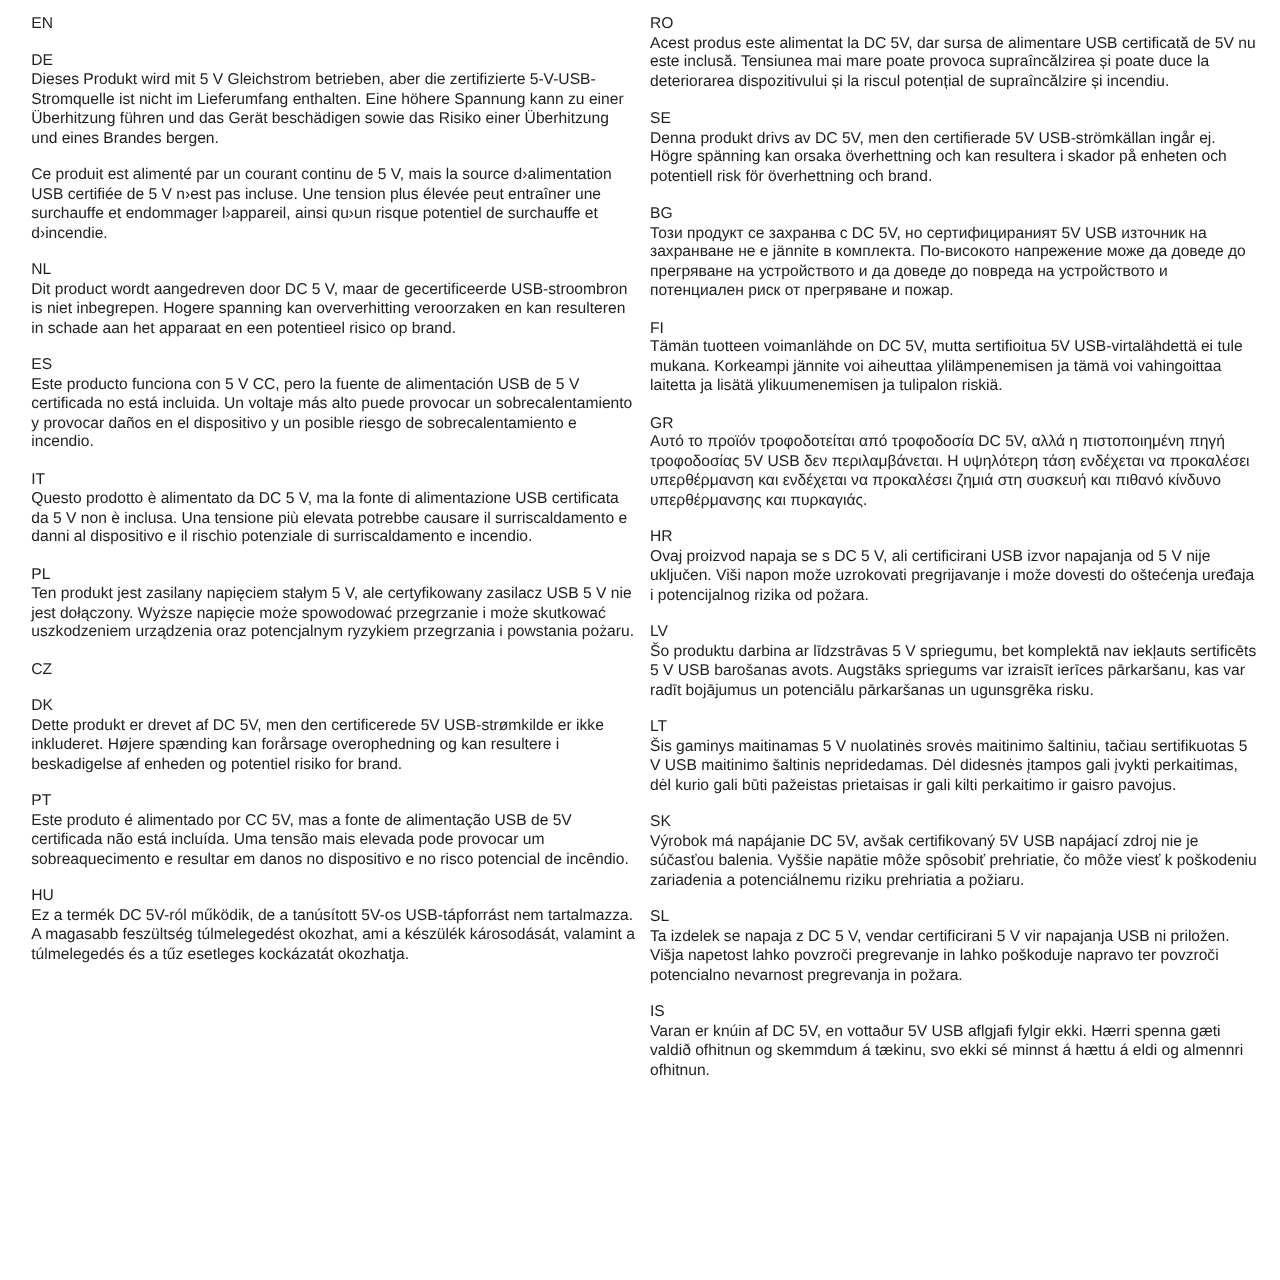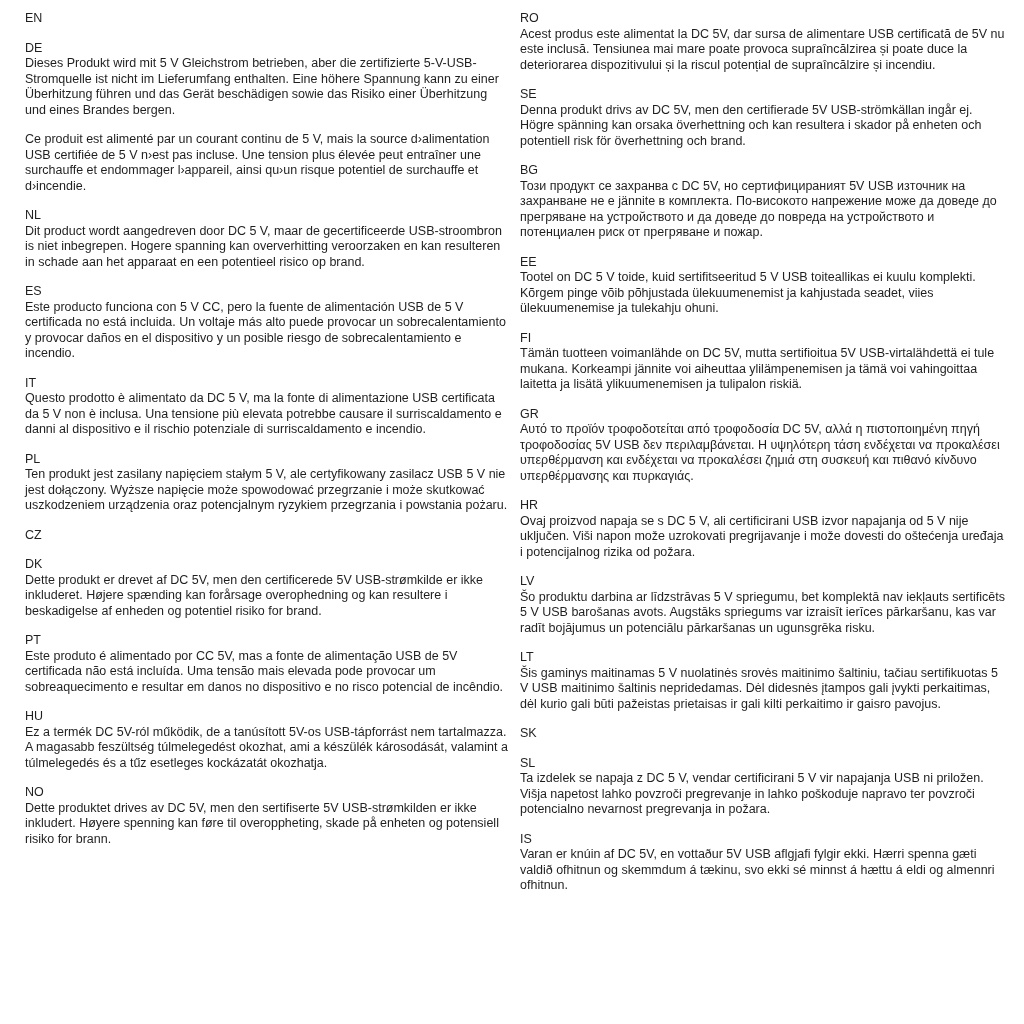--- a/index.html
+++ b/index.html
@@ -85,48 +85,40 @@
     <div class="sec">
       <p class="code">PT</p>
       <p class="txt">Este produto é alimentado por CC 5V, mas a fonte de alimentação USB de 5V certificada não está incluída. Uma tensão mais elevada pode provocar um sobreaquecimento e resultar em danos no dispositivo e no risco potencial de incêndio.</p>
     </div>
 
     <div class="sec">
       <p class="code">HU</p>
       <p class="txt">Ez a termék DC 5V-ról működik, de a tanúsított 5V-os USB-tápforrást nem tartalmazza. A magasabb feszültség túlmelegedést okozhat, ami a készülék károsodását, valamint a túlmelegedés és a tűz esetleges kockázatát okozhatja.</p>
     </div>
 
-    <div class="sec">
-      <p class="code">NO</p>
-      <p class="txt">Dette produktet drives av DC 5V, men den sertifiserte 5V USB-strømkilden er ikke inkludert. Høyere spenning kan føre til overoppheting, skade på enheten og potensiell risiko for brann.</p>
-    </div>
 
   </div>
 
   <div class="col col-right">
 
     <div class="sec">
       <p class="code">RO</p>
       <p class="txt">Acest produs este alimentat la DC 5V, dar sursa de alimentare USB certificată de 5V nu este inclusă. Tensiunea mai mare poate provoca supraîncălzirea și poate duce la deteriorarea dispozitivului și la riscul potențial de supraîncălzire și incendiu.</p>
     </div>
 
     <div class="sec">
       <p class="code">SE</p>
       <p class="txt">Denna produkt drivs av DC 5V, men den certifierade 5V USB-strömkällan ingår ej. Högre spänning kan orsaka överhettning och kan resultera i skador på enheten och potentiell risk för överhettning och brand.</p>
     </div>
 
     <div class="sec">
       <p class="code">BG</p>
       <p class="txt">Този продукт се захранва с DC 5V, но сертифицираният 5V USB източник на захранване не е jännite в комплекта. По-високото напрежение може да доведе до прегряване на устройството и да доведе до повреда на устройството и потенциален риск от прегряване и пожар.</p>
     </div>
 
-    <div class="sec">
-      <p class="code">EE</p>
-      <p class="txt">Tootel on DC 5 V toide, kuid sertifitseeritud 5 V USB toiteallikas ei kuulu komplekti. Kõrgem pinge võib põhjustada ülekuumenemist ja kahjustada seadet, viies ülekuumenemise ja tulekahju ohuni.</p>
-    </div>
 
     <div class="sec">
       <p class="code">FI</p>
       <p class="txt">Tämän tuotteen voimanlähde on DC 5V, mutta sertifioitua 5V USB-virtalähdettä ei tule mukana. Korkeampi jännite voi aiheuttaa ylilämpenemisen ja tämä voi vahingoittaa laitetta ja lisätä ylikuumenemisen ja tulipalon riskiä.</p>
     </div>
 
     <div class="sec">
       <p class="code">GR</p>
       <p class="txt">Αυτό το προϊόν τροφοδοτείται από τροφοδοσία DC 5V, αλλά η πιστοποιημένη πηγή τροφοδοσίας 5V USB δεν περιλαμβάνεται. Η υψηλότερη τάση ενδέχεται να προκαλέσει υπερθέρμανση και ενδέχεται να προκαλέσει ζημιά στη συσκευή και πιθανό κίνδυνο υπερθέρμανσης και πυρκαγιάς.</p>
     </div>
@@ -141,20 +133,21 @@
       <p class="txt">Šo produktu darbina ar līdzstrāvas 5 V spriegumu, bet komplektā nav iekļauts sertificēts 5 V USB barošanas avots. Augstāks spriegums var izraisīt ierīces pārkaršanu, kas var radīt bojājumus un potenciālu pārkaršanas un ugunsgrēka risku.</p>
     </div>
 
     <div class="sec">
       <p class="code">LT</p>
       <p class="txt">Šis gaminys maitinamas 5 V nuolatinės srovės maitinimo šaltiniu, tačiau sertifikuotas 5 V USB maitinimo šaltinis nepridedamas. Dėl didesnės įtampos gali įvykti perkaitimas, dėl kurio gali būti pažeistas prietaisas ir gali kilti perkaitimo ir gaisro pavojus.</p>
     </div>
 
     <div class="sec">
       <p class="code">SK</p>
+      <p class="txt">Výrobok má napájanie DC 5V, avšak certifikovaný 5V USB napájací zdroj nie je súčasťou balenia. Vyššie napätie môže spôsobiť prehriatie, čo môže viesť k poškodeniu zariadenia a potenciálnemu riziku prehriatia a požiaru.</p>
     </div>
 
     <div class="sec">
       <p class="code">SL</p>
       <p class="txt">Ta izdelek se napaja z DC 5 V, vendar certificirani 5 V vir napajanja USB ni priložen. Višja napetost lahko povzroči pregrevanje in lahko poškoduje napravo ter povzroči potencialno nevarnost pregrevanja in požara.</p>
     </div>
 
     <div class="sec">
       <p class="code">IS</p>
       <p class="txt">Varan er knúin af DC 5V, en vottaður 5V USB aflgjafi fylgir ekki. Hærri spenna gæti valdið ofhitnun og skemmdum á tækinu, svo ekki sé minnst á hættu á eldi og almennri ofhitnun.</p>

